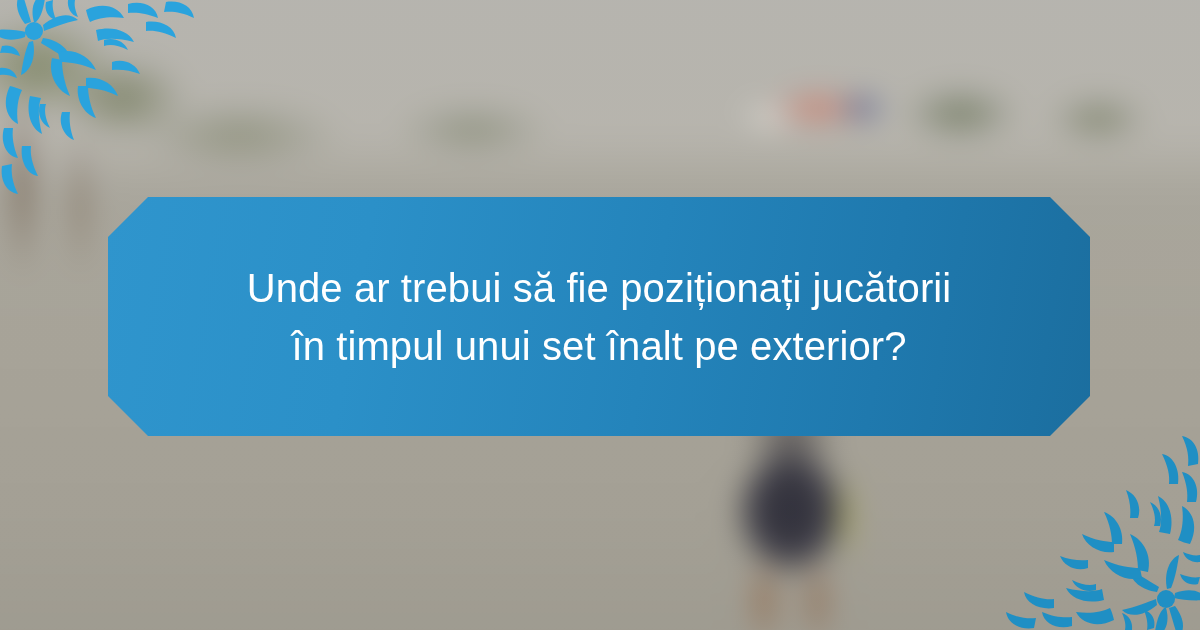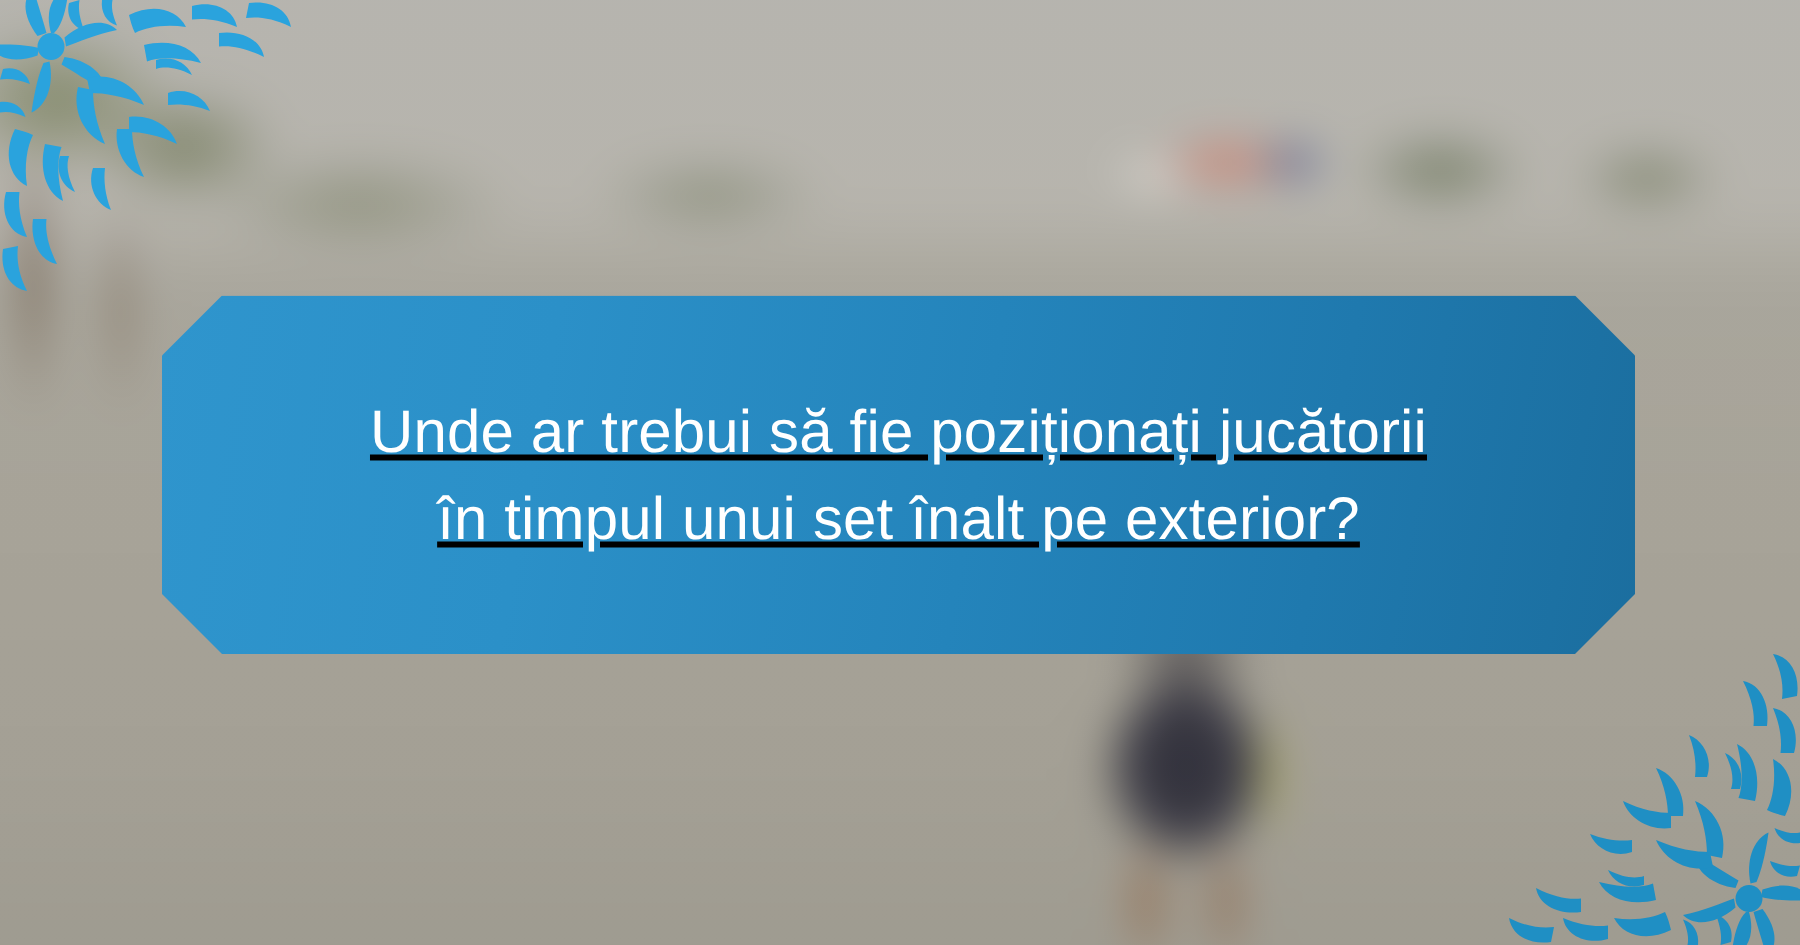--- a/index.html
+++ b/index.html
@@ -73,21 +73,20 @@
   .banner{
     position:absolute;
     left:108px; top:197px;
     width:982px; height:239px;
     background:linear-gradient(100deg,#2f95cd 0%, #2b90c8 26%, #2484bb 55%, #1f79ae 78%, #1b6e9f 100%);
     -webkit-clip-path:polygon(40px 0, calc(100% - 40px) 0, 100% 40px, 100% calc(100% - 40px), calc(100% - 40px) 100%, 40px 100%, 0 calc(100% - 40px), 0 40px);
     clip-path:polygon(40px 0, calc(100% - 40px) 0, 100% 40px, 100% calc(100% - 40px), calc(100% - 40px) 100%, 40px 100%, 0 calc(100% - 40px), 0 40px);
     display:flex;align-items:center;justify-content:center;
     box-sizing:border-box;
     padding:0 64px;
-    text-decoration:underline;
   }
 
   .headline{
     margin:0;
     color:#ffffff;
     font-family:"Liberation Sans", sans-serif;
     font-size:40px;
     font-weight:400;
     line-height:1.45;
     text-align:center;

